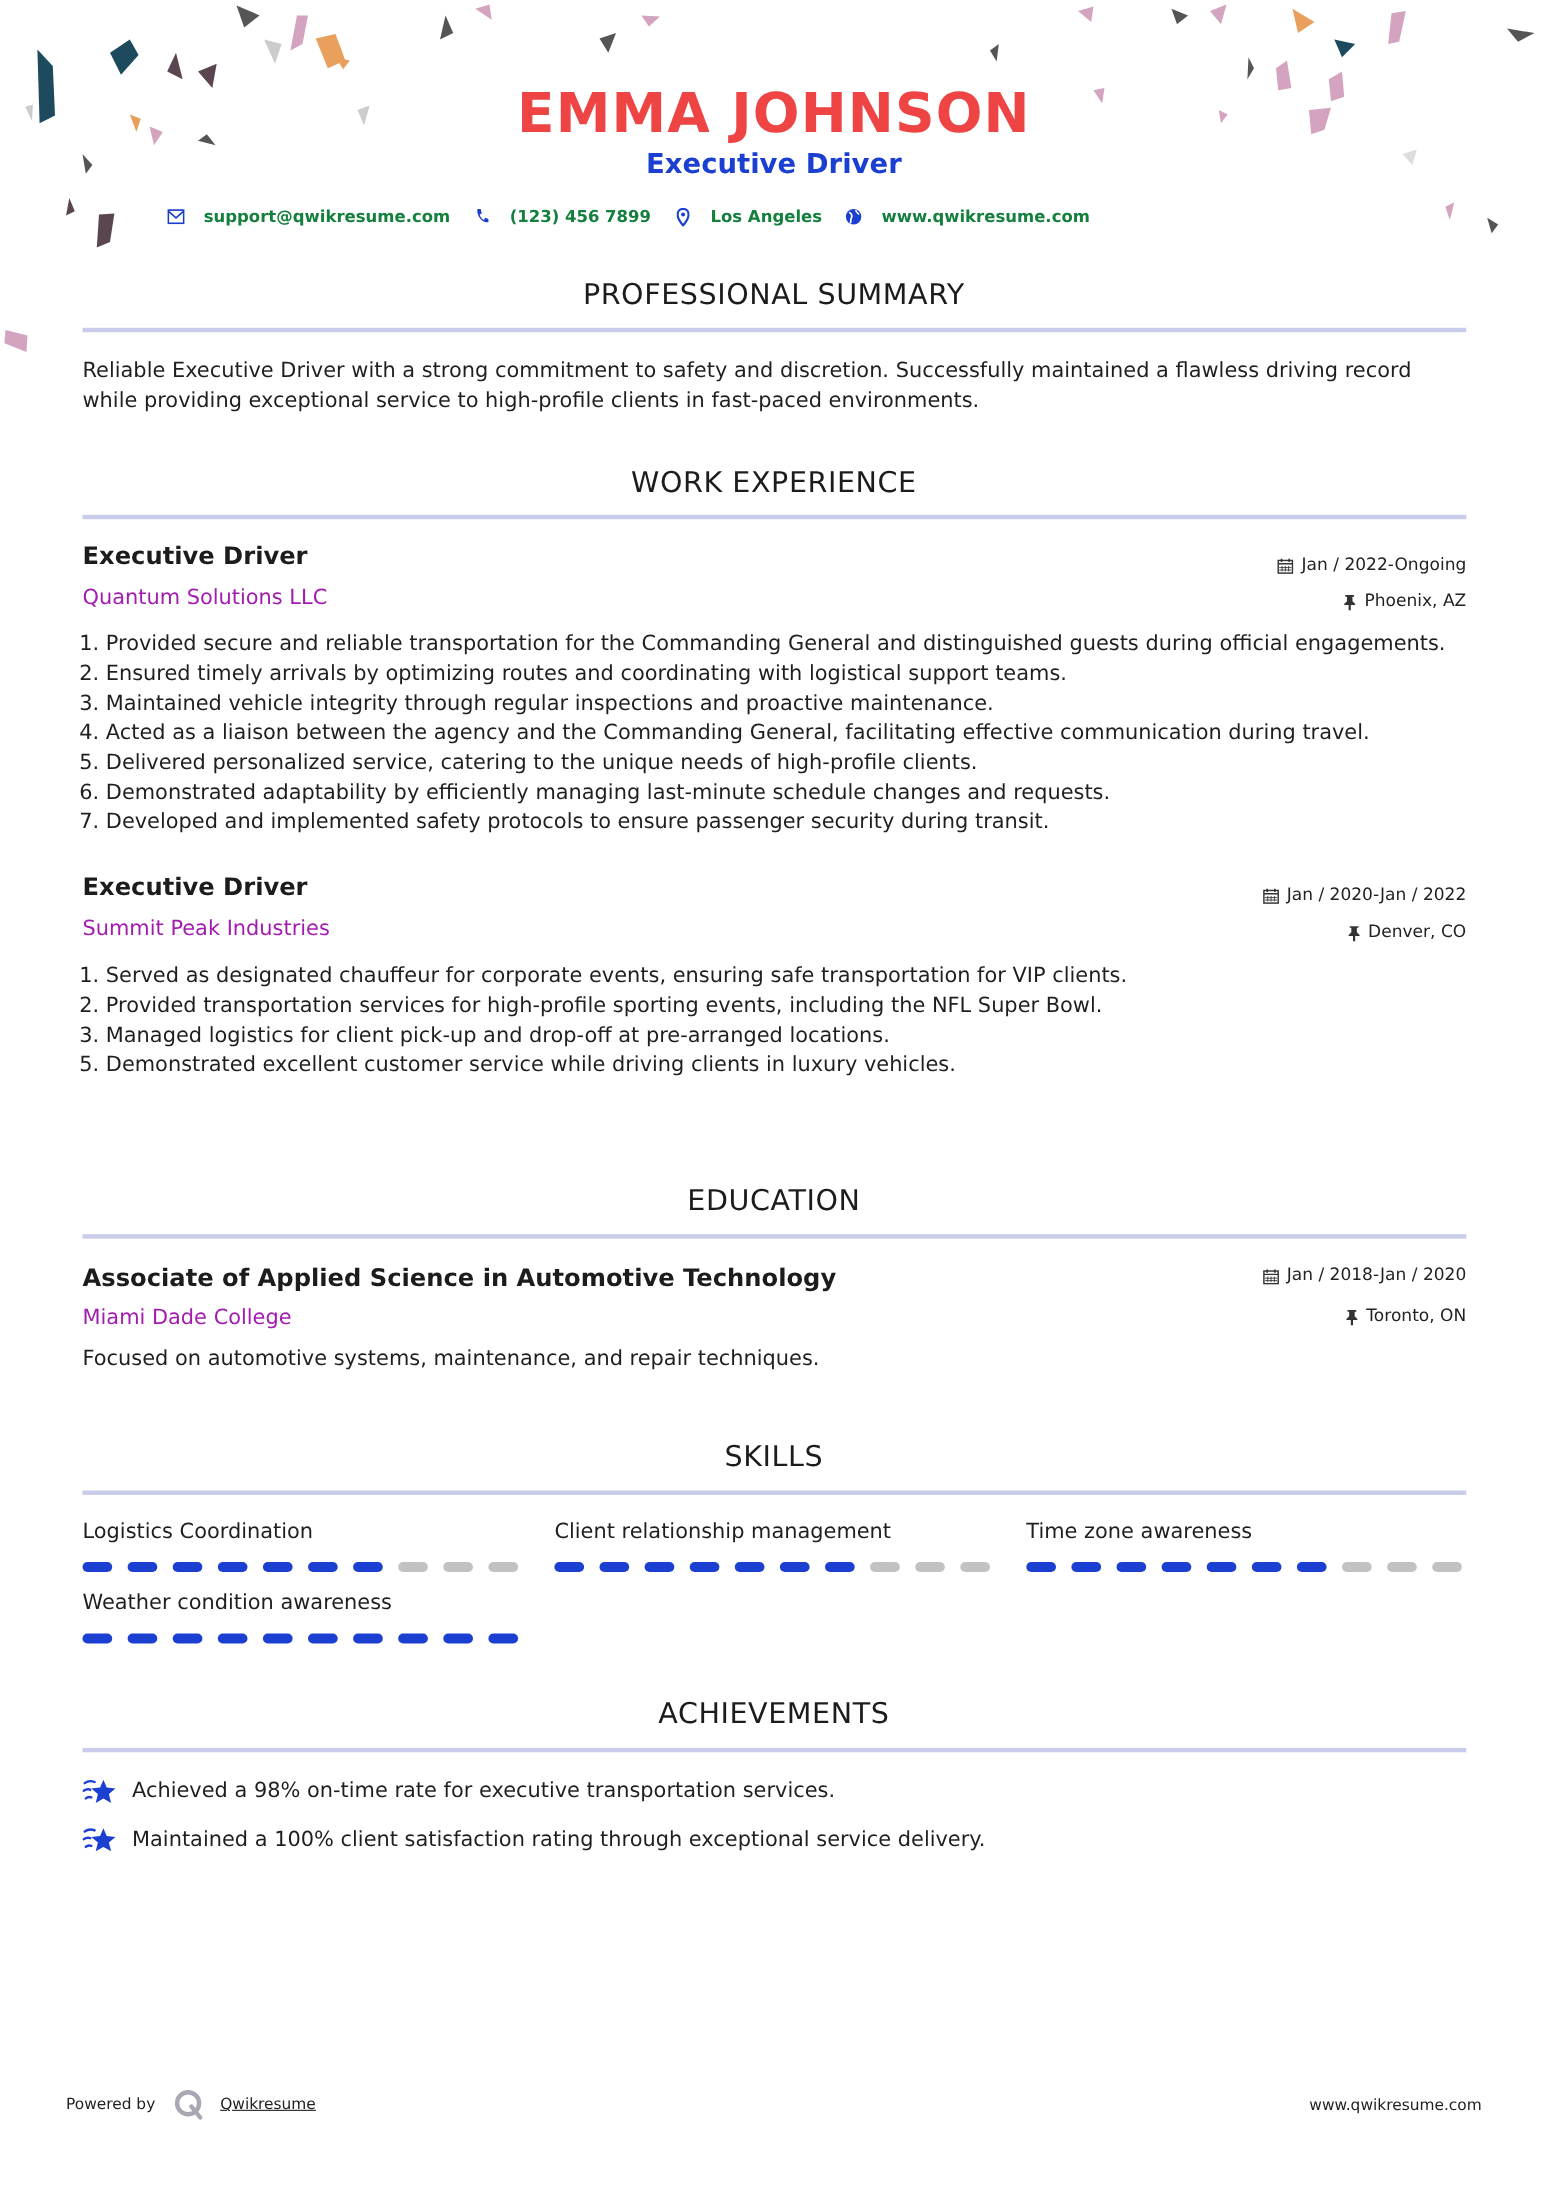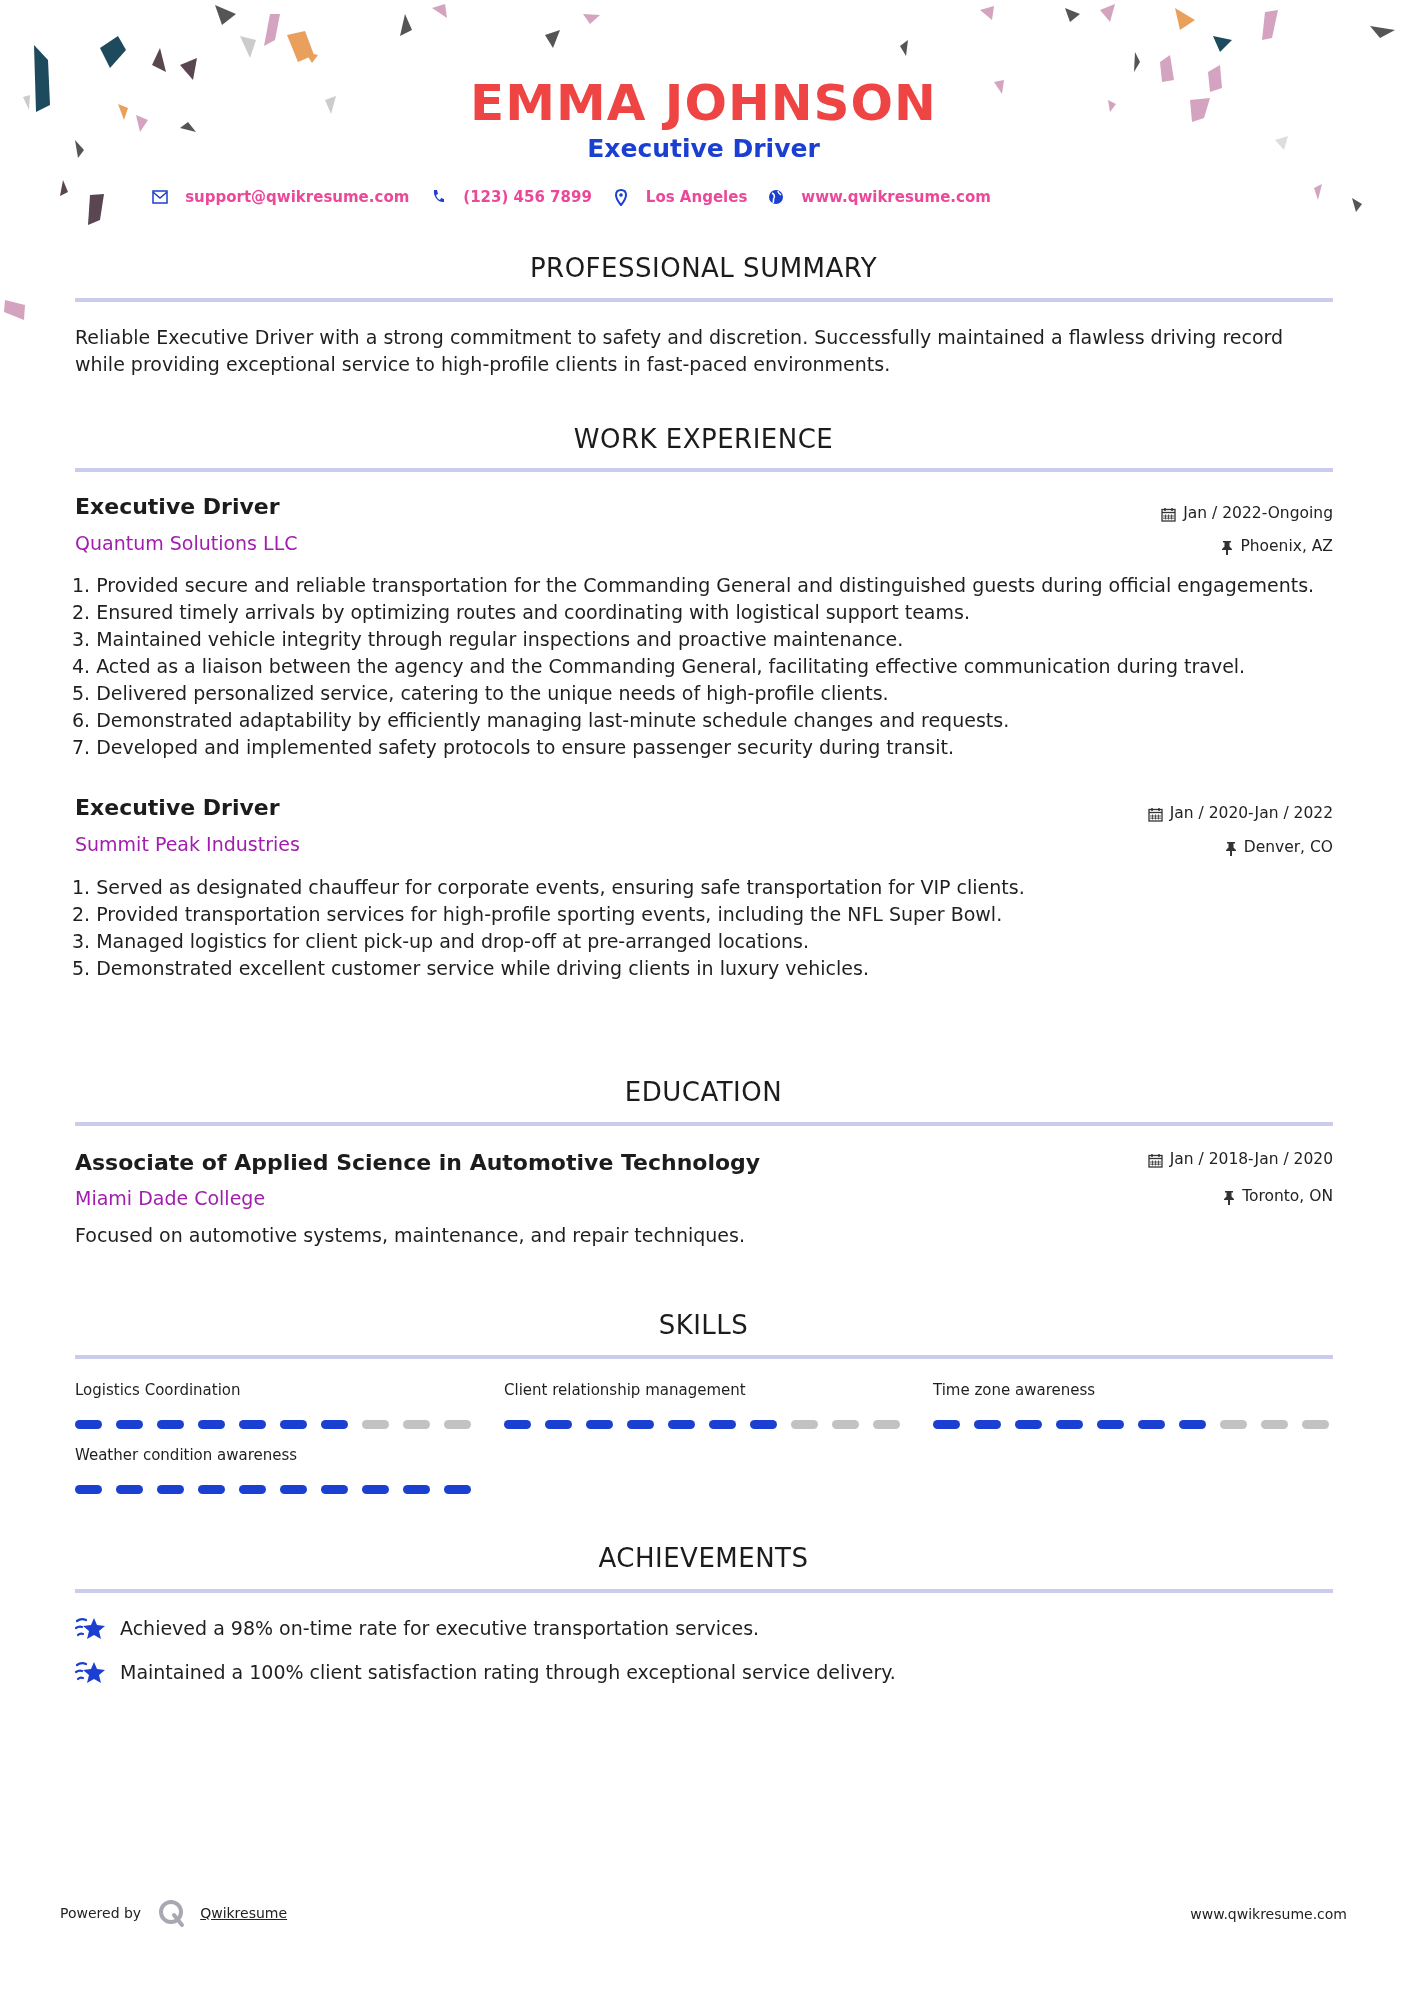--- a/index.html
+++ b/index.html
@@ -4,38 +4,38 @@
   <style>
     * { box-sizing: border-box; margin: 0; padding: 0; }
     html, body { width: 1407px; height: 1990px; background: #ffffff; overflow: hidden; }
     body { position: relative; font-family: "DejaVu Sans", sans-serif; color: #1f1f1f; }
 
     .confetti { position: absolute; left: 0; top: 0; width: 1407px; height: 320px; pointer-events: none; }
 
     .header { position: absolute; left: 0; top: 0; width: 1407px; text-align: center; }
     .name { position: absolute; left: 0; width: 1407px; top: 74px; font-family: "DejaVu Sans", sans-serif; font-weight: bold; font-size: 50px; letter-spacing: 1px; color: #ef4444; }
     .title { position: absolute; left: 0; width: 1407px; top: 134px; font-weight: bold; font-size: 25px; color: #1b3fd1; }
-    .contacts { position: absolute; left: 0; width: 1142px; top: 188px; display: flex; justify-content: center; align-items: center; gap: 0; font-size: 15px; font-weight: bold; color: #ec4899; }
+    .contacts { position: absolute; left: 0; width: 1142px; top: 188px; display: flex; justify-content: center; align-items: center; gap: 0; font-size: 15px; font-weight: bold; color: #15803d; }
     .contact { display: flex; align-items: center; margin: 0 10px; }
     .contact .ic { width: 18px; height: 18px; margin-right: 16px; display: inline-flex; align-items: center; justify-content: center; }
 
     .section-title { position: absolute; left: 0; width: 1407px; text-align: center; font-size: 26px; color: #1c1c1c; letter-spacing: 0.5px; }
     .rule { position: absolute; left: 75px; width: 1258px; height: 4px; background: #c9cceb; }
 
     .para { position: absolute; left: 75px; width: 1258px; font-size: 19px; line-height: 27px; color: #1f1f1f; }
 
     .job-title { position: absolute; left: 75px; font-size: 22px; font-weight: bold; color: #1c1c1c; }
     .company { position: absolute; left: 75px; font-size: 19px; color: #a21caf; }
     .meta { position: absolute; right: 74px; font-size: 15.5px; color: #222; display: flex; align-items: flex-end; }
     .meta .ic { margin-right: 7px; display: inline-flex; }
 
     .bullets { position: absolute; left: 72px; width: 1280px; list-style: none; font-size: 19px; line-height: 27px; color: #1f1f1f; }
 
     .skill { position: absolute; width: 400px; }
-    .skill-label { font-size: 15px; color: #1f1f1f; height: 26px; }
+    .skill-label { font-size: 19px; color: #1f1f1f; height: 26px; }
     .dots { display: flex; gap: 14px; margin-top: 13px; }
     .dot { width: 27px; height: 9px; border-radius: 5px; background: #c2c2c2; }
     .dot.on { background: #1b3fd1; }
 
     .ach { position: absolute; left: 75px; display: flex; align-items: center; font-size: 19px; color: #1f1f1f; }
     .ach .ic { width: 32px; height: 30px; margin-right: 13px; }
 
     .footer-left { position: absolute; left: 60px; top: 1898px; display: flex; align-items: center; font-size: 14px; color: #222; }
     .footer-left .q { margin: 0 13px 0 16px; display: inline-flex; }
     .footer-left a { color: #222; text-decoration: underline; }

